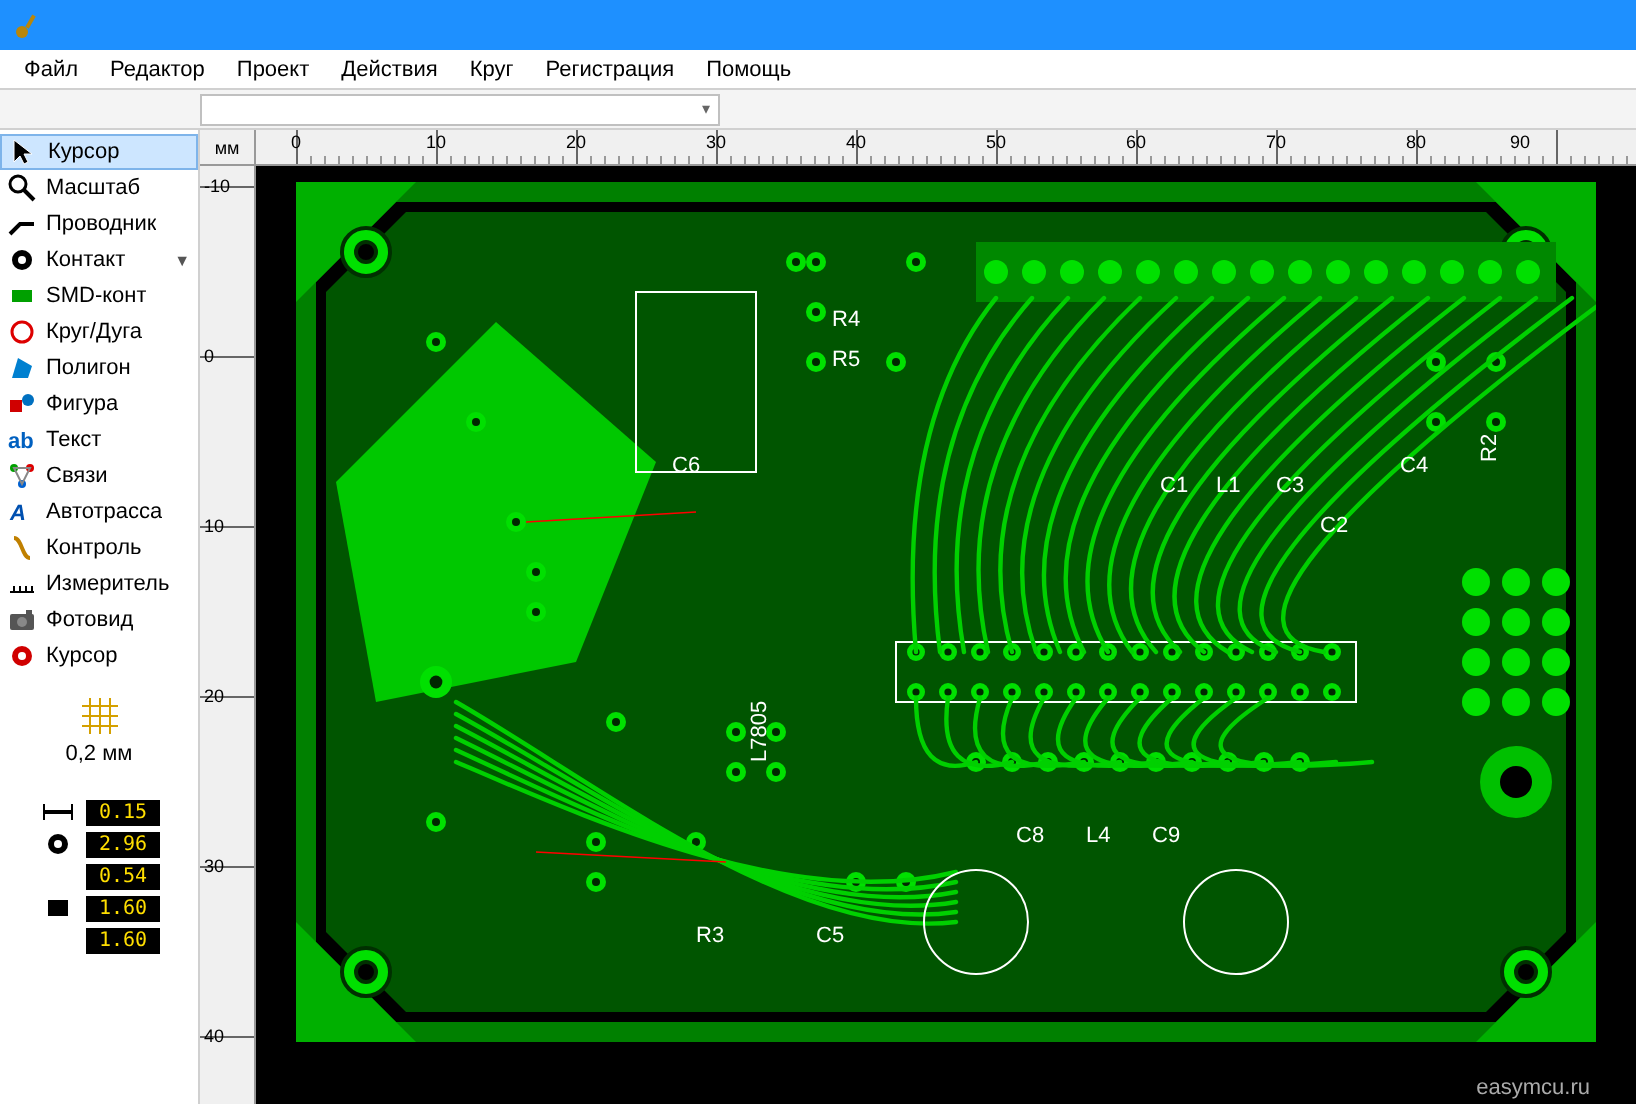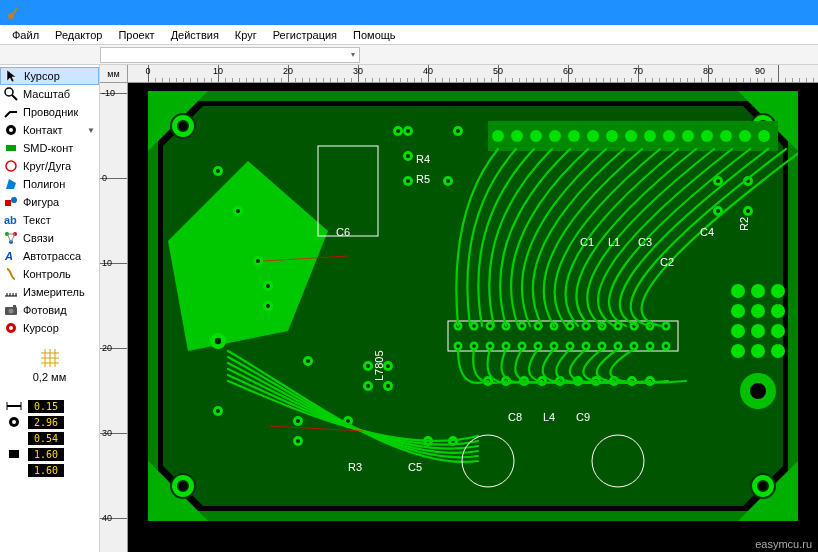--- a/index.html
+++ b/index.html
@@ -26,40 +26,40 @@
   .tool-label { white-space: nowrap; overflow: hidden; }
   .tool .chev { font-size: 8px; margin-left: auto; color: #555; }
   
   .sep { height: 8px; }
   
   .grid-section { padding: 4px; display: flex; align-items: center; gap: 4px; flex-direction: column; }
   .grid-icon { width: 18px; height: 18px; }
   .grid-icon svg { width: 18px; height: 18px; }
   
   .params { padding: 2px 4px; }
-  .param-row { display: flex; align-items: center; gap: 4px; margin: 2px 0; }
+  .param-row { display: flex; align-items: center; gap: 4px; margin: 2px 0; justify-content: center; }
   .param-icon { width: 20px; height: 14px; display: flex; align-items: center; justify-content: center; }
   .param-icon svg { width: 18px; height: 14px; }
   .param-val { background: #000; color: #ffde00; padding: 1px 6px; font-family: monospace; font-size: 10px; min-width: 30px; text-align: center; }
   
   .workspace { flex: 1; display: flex; flex-direction: column; position: relative; }
   
   .ruler-corner { position: absolute; top: 0; left: 0; width: 28px; height: 18px; background: #f0f0f0; border-right: 1px solid #999; border-bottom: 1px solid #999; display: flex; align-items: center; justify-content: center; font-size: 9px; }
   .ruler-h { position: absolute; top: 0; left: 28px; right: 0; height: 18px; background: #f0f0f0; border-bottom: 1px solid #999; overflow: hidden; }
   .ruler-h .tick-major { position: absolute; top: 0; bottom: 0; width: 1px; background: #666; }
   .ruler-h .tick-label { position: absolute; top: 1px; font-size: 9px; transform: translateX(-50%); }
   .ruler-h .tick-minor { position: absolute; bottom: 0; height: 4px; width: 1px; background: #999; }
   .ruler-v { position: absolute; top: 18px; left: 0; bottom: 0; width: 28px; background: #f0f0f0; border-right: 1px solid #999; overflow: hidden; }
   .ruler-v .tick-major { position: absolute; left: 0; right: 0; height: 1px; background: #666; }
   .ruler-v .tick-label { position: absolute; left: 2px; font-size: 9px; transform: translateY(-50%); }
   
   .canvas { position: absolute; top: 18px; left: 28px; right: 0; bottom: 0; background: #000; overflow: hidden; }
   .pcb { position: absolute; top: 8px; left: 20px; width: 650px; height: 430px; }
   
-  .watermark { position: absolute; bottom: 2px; right: 6px; color: #aaa; font-size: 11px; pointer-events: none; }
+  .watermark { position: absolute; bottom: 2px; right: 23px; color: #aaa; font-size: 11px; pointer-events: none; }
 </style>
 </head>
 <body>
 
 <div class="titlebar">
   <span class="titlebar-icon">
     <svg viewBox="0 0 16 16">
         <circle cx="5" cy="11" r="3" fill="#b8860b"></circle>
         <rect x="7" y="2" width="2" height="7" fill="#b8860b" transform="rotate(30 8 8)"></rect>
       </svg>

